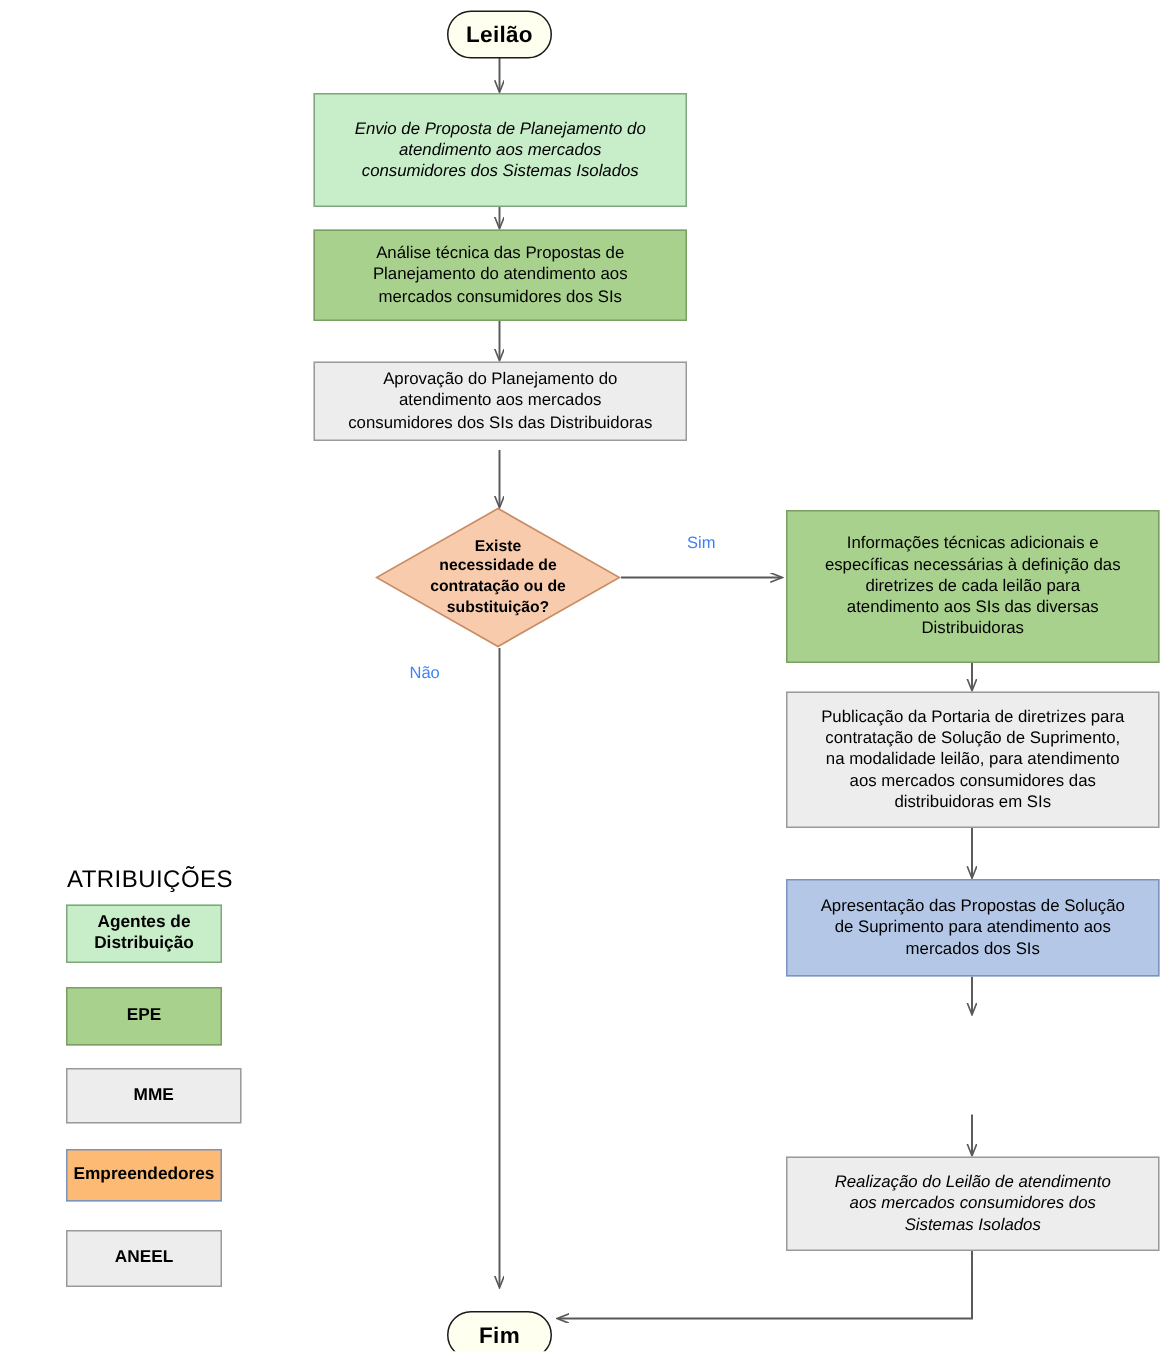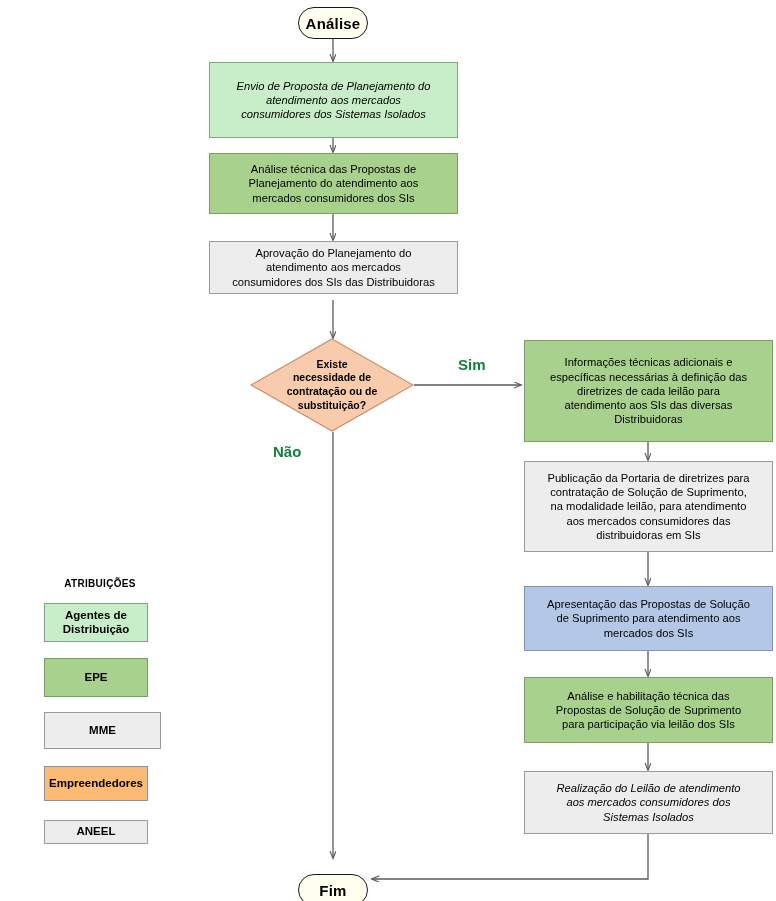--- a/index.html
+++ b/index.html
@@ -81,30 +81,30 @@
     font-size: 10.5px;
     font-weight: bold;
     line-height: 1.3;
     white-space: pre-line;
     padding: 0 34px;
   }
 
   
   .edge-label {
     position: absolute;
-    font-size: 15px;
-    font-weight: bold;
-    color: #15803d;
+    font-size: 11px;
+    font-weight: normal;
+    color: #3b82f6;
   }
 
   
   .legend-title {
     position: absolute;
-    font-size: 10px;
-    font-weight: bold;
+    font-size: 16px;
+    font-weight: normal;
     letter-spacing: 0.3px;
     text-align: center;
   }
   .legend-item {
     position: absolute;
     display: flex;
     align-items: center;
     justify-content: center;
     text-align: center;
     border: 1px solid #8e8e8e;
@@ -145,21 +145,21 @@
 
       <line x1="648" y1="442" x2="648" y2="460" marker-end="url(#arrow)"></line>
       <line x1="648" y1="552" x2="648" y2="585" marker-end="url(#arrow)"></line>
       <line x1="648" y1="651" x2="648" y2="676" marker-end="url(#arrow)"></line>
       <line x1="648" y1="743" x2="648" y2="770" marker-end="url(#arrow)"></line>
 
       <path d="M648,834 L648,879 L372,879" marker-end="url(#arrow)"></path>
     </g>
   </svg>
 
-  <div class="terminator" style="left:298px; top:7px; width:70px; height:32px;">Análise</div>
+  <div class="terminator" style="left:298px; top:7px; width:70px; height:32px;">Leilão</div>
 
   <div class="terminator" style="left:298px; top:862px; width:70px; height:32px;margin-top:12px;">Fim</div>
 
   <div class="node green-light" style="left:209px; top:62px; width:249px; height:76px;font-style:italic;">Envio de Proposta de Planejamento do
 atendimento aos mercados
 consumidores dos Sistemas Isolados</div>
 
   <div class="node green-mid" style="left:209px; top:153px; width:249px; height:61px;">Análise técnica das Propostas de
 Planejamento do atendimento aos
 mercados consumidores dos  SIs</div>
@@ -191,34 +191,31 @@
   <div class="node grey" style="left:524px; top:461px; width:249px; height:91px;">Publicação da Portaria de diretrizes para
 contratação de Solução de Suprimento,
 na modalidade leilão, para atendimento
 aos mercados consumidores das
 distribuidoras em SIs</div>
 
   <div class="node blue" style="left:524px; top:586px; width:249px; height:65px;">Apresentação das Propostas de Solução
 de Suprimento para atendimento aos
 mercados dos SIs</div>
 
-  <div class="node green-mid" style="left:524px; top:677px; width:249px; height:66px;">Análise e habilitação técnica das
-Propostas de Solução de Suprimento
-para participação via leilão dos  SIs</div>
 
   <div class="node grey" style="left:524px; top:771px; width:249px; height:63px;font-style:italic;">Realização do Leilão de atendimento
 aos mercados consumidores dos
 Sistemas Isolados</div>
 
   <div class="legend-title" style="left:40px; top:578px; width:120px;">ATRIBUIÇÕES</div>
 
   <div class="legend-item green-light" style="left:44px; top:603px; width:104px; height:39px;">Agentes de
 Distribuição</div>
 
   <div class="legend-item green-mid" style="left:44px; top:658px; width:104px; height:39px;">EPE</div>
 
   <div class="legend-item grey" style="left:44px; top:712px; width:117px; height:37px;">MME</div>
 
   <div class="legend-item blue" style="left:44px; top:766px; width:104px; height:35px;">Empreendedores</div>
 
-  <div class="legend-item grey" style="left:44px; top:820px; width:104px; height:24px;">ANEEL</div>
+  <div class="legend-item grey" style="left:44px; top:820px; width:104px; height:38px;">ANEEL</div>
 
 </div>
 
 </body></html>

